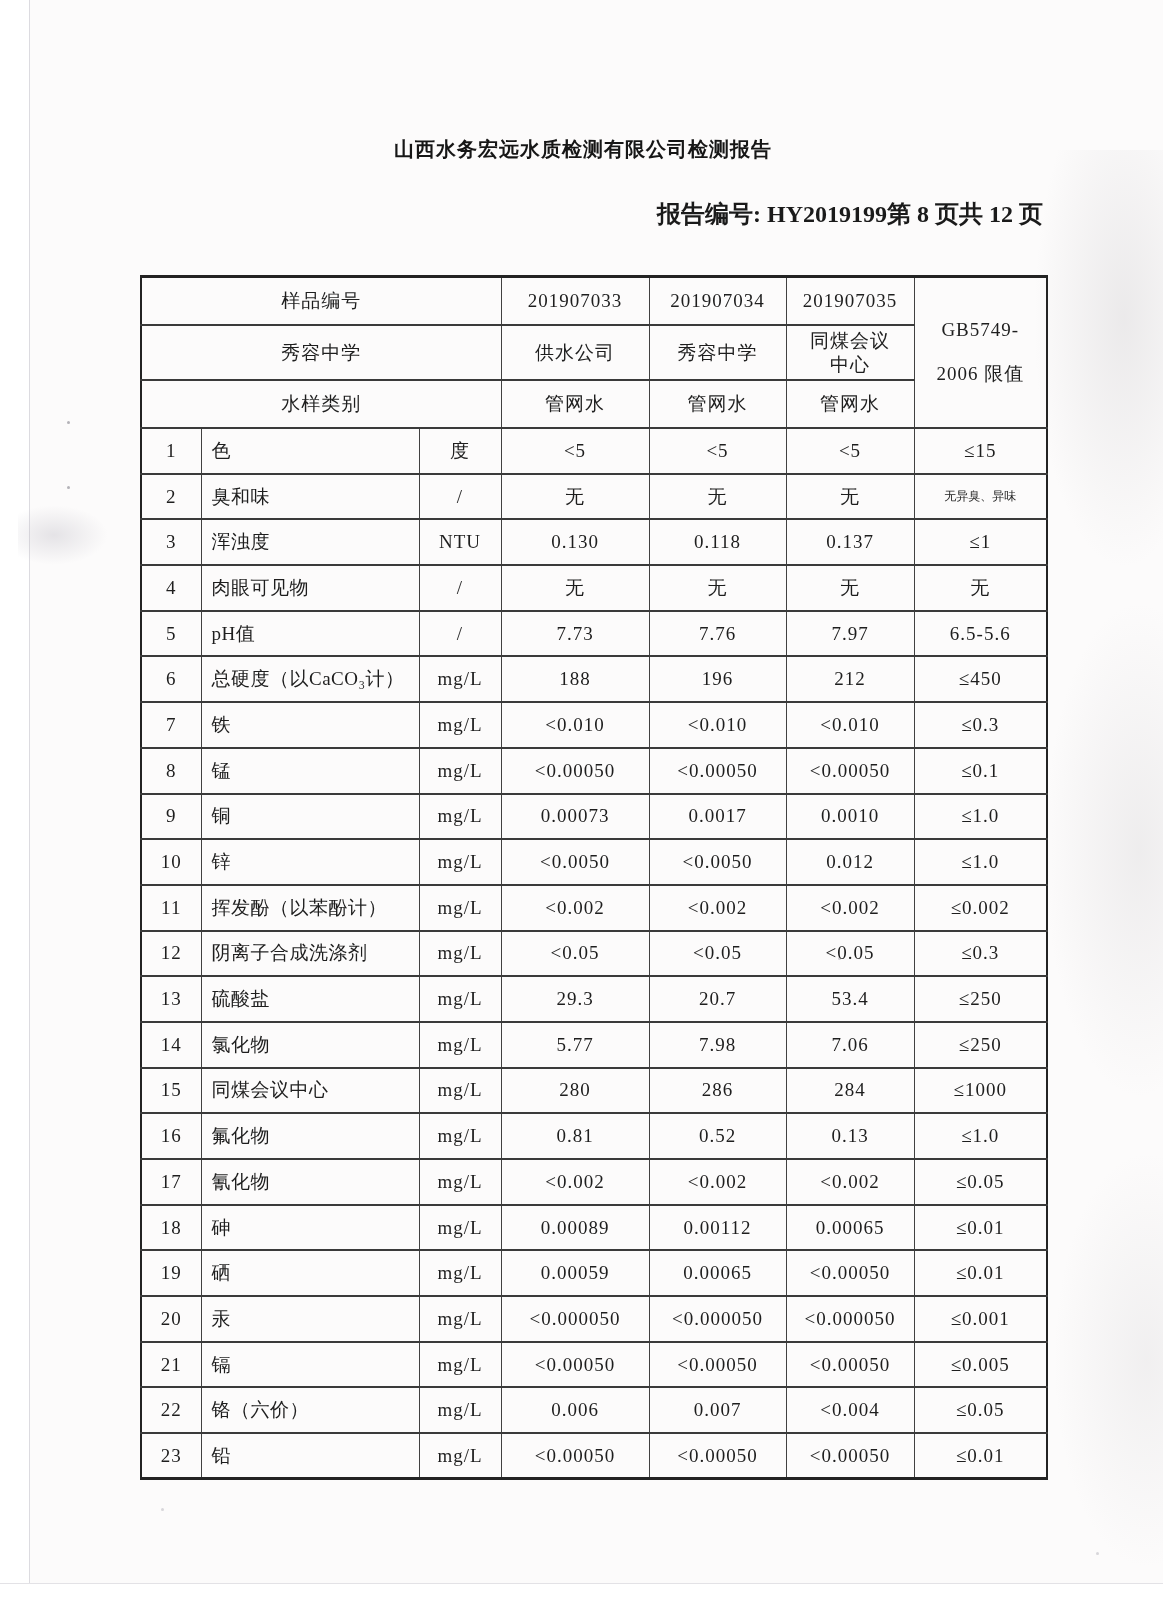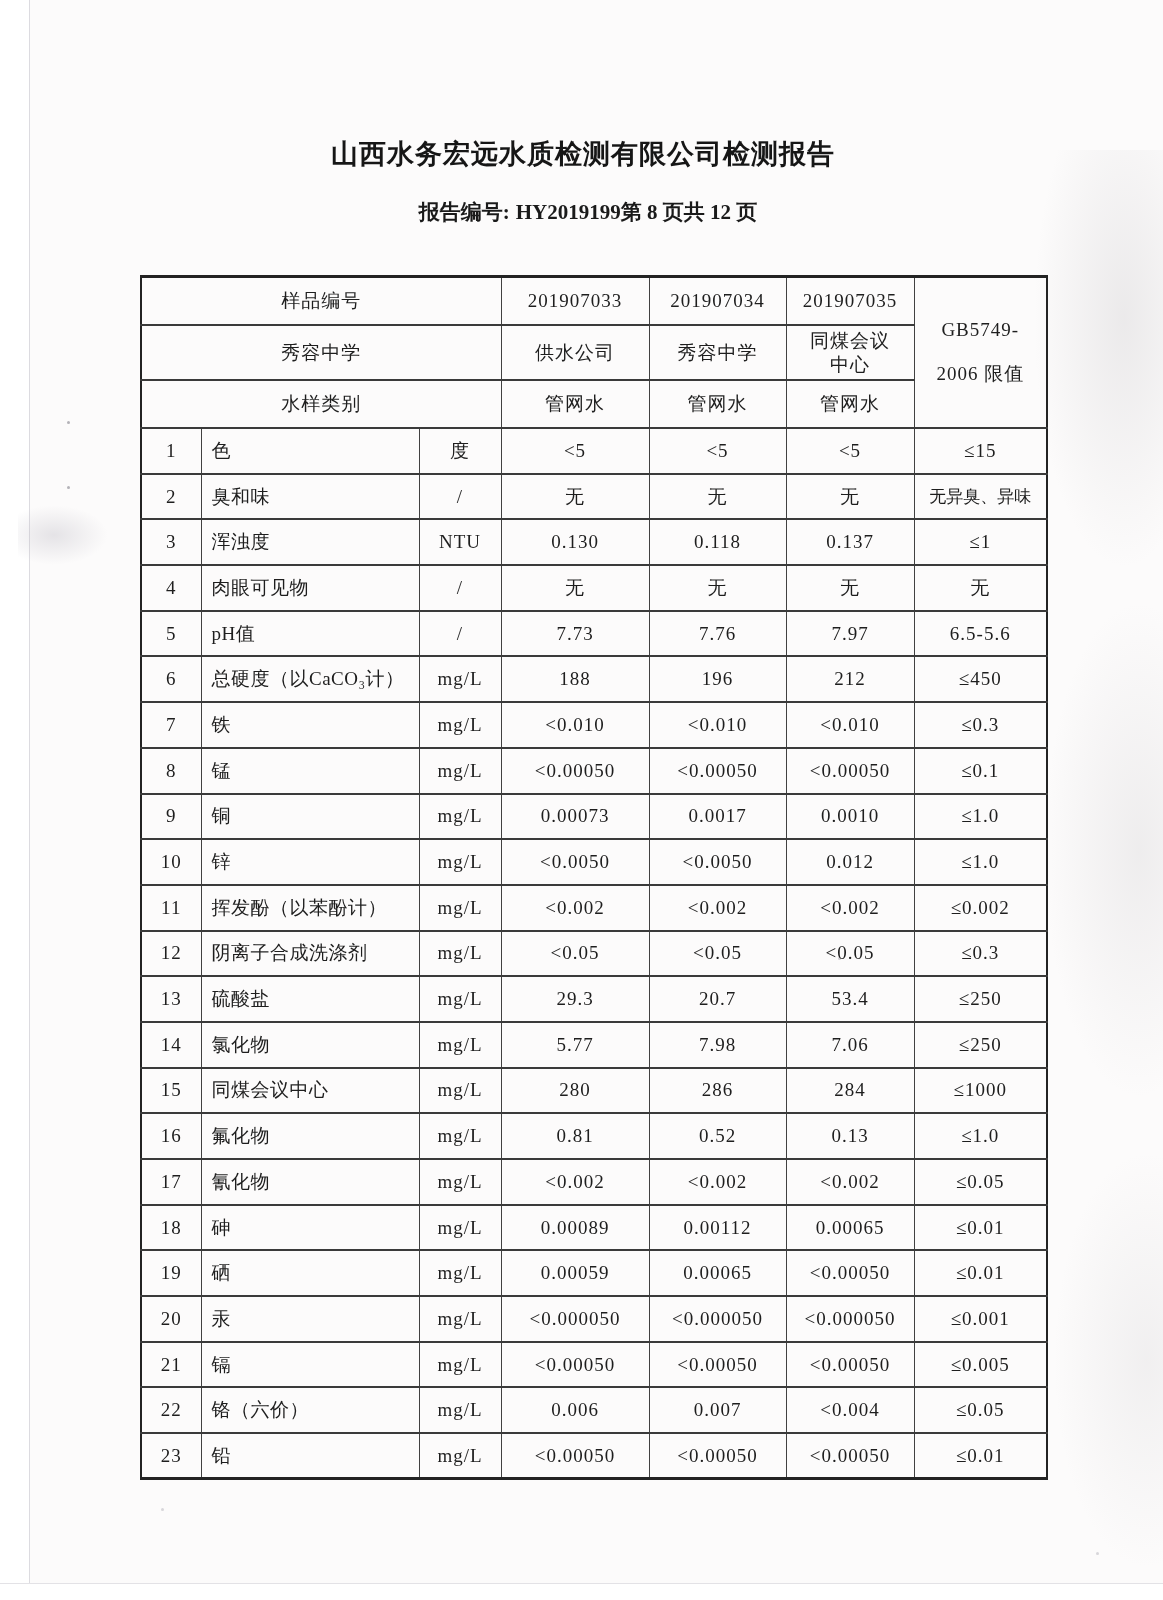--- a/index.html
+++ b/index.html
@@ -50,33 +50,33 @@
     width: 3px; height: 3px;
     border-radius: 50%;
     background: rgba(120,118,130,0.55);
   }
   
   .title {
     position: absolute;
     left: 83px; top: 136px;
     width: 1000px;
     text-align: center;
-    font-size: 27px;
+    font-size: 20px;
     font-weight: bold;
     letter-spacing: 1px;
     color: #161616;
   }
   .meta {
     position: absolute;
-    left: 142px; top: 198px;
+    left: 151px; top: 198px;
     width: 892px;
     display: flex;
-    justify-content: center;
+    justify-content: flex-end;
     align-items: baseline;
-    font-size: 21px;
+    font-size: 24px;
     font-weight: bold;
     color: #1a1a1a;
   }
   .meta .label { margin-right: 6px; }
   
   table.results {
     position: absolute;
     left: 140px; top: 238px;
     width: 906px;
     border-collapse: collapse;
@@ -111,21 +111,21 @@
   }
   td.limit-head .l1 { margin-bottom: 20px; }
   tbody tr { height: 45.7px; }
   tbody td.name-cell {
     text-align: left;
     padding-left: 10px;
     letter-spacing: 0.5px;
     white-space: nowrap;
   }
   tbody tr:nth-child(2) td:last-child {
-    font-size: 17px;
+    font-size: 12px;
     letter-spacing: 0;
   }
 </style>
 </head>
 <body>
 
 <div class="page">
 
   <div class="edge-left"></div>
   <div class="edge-bottom"></div>

